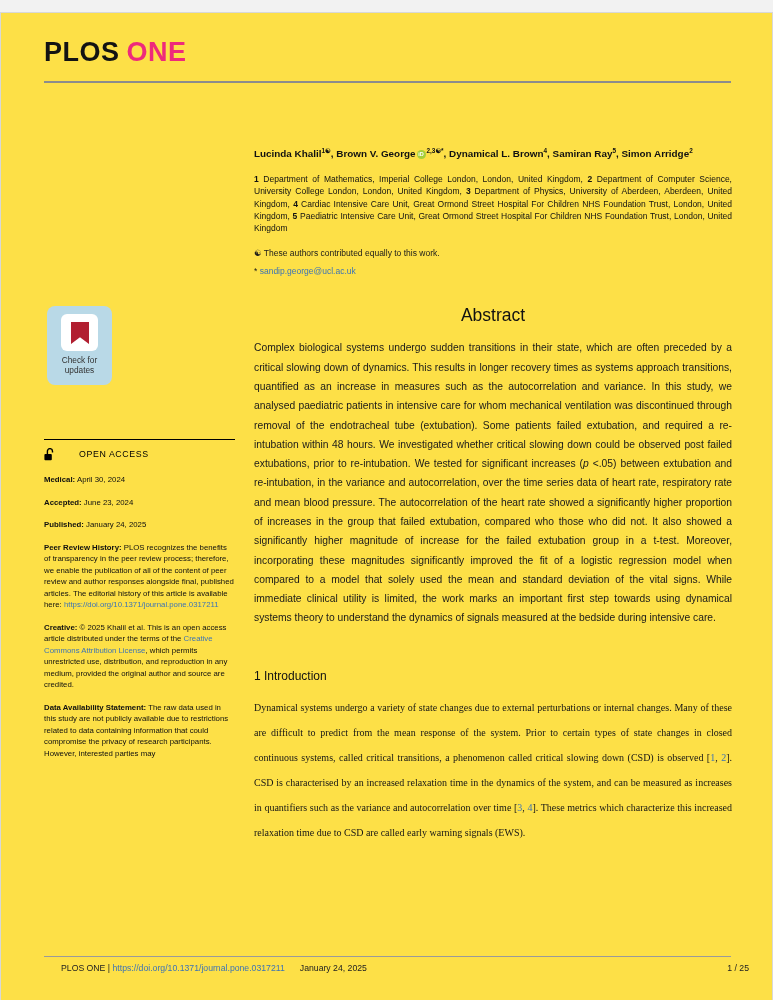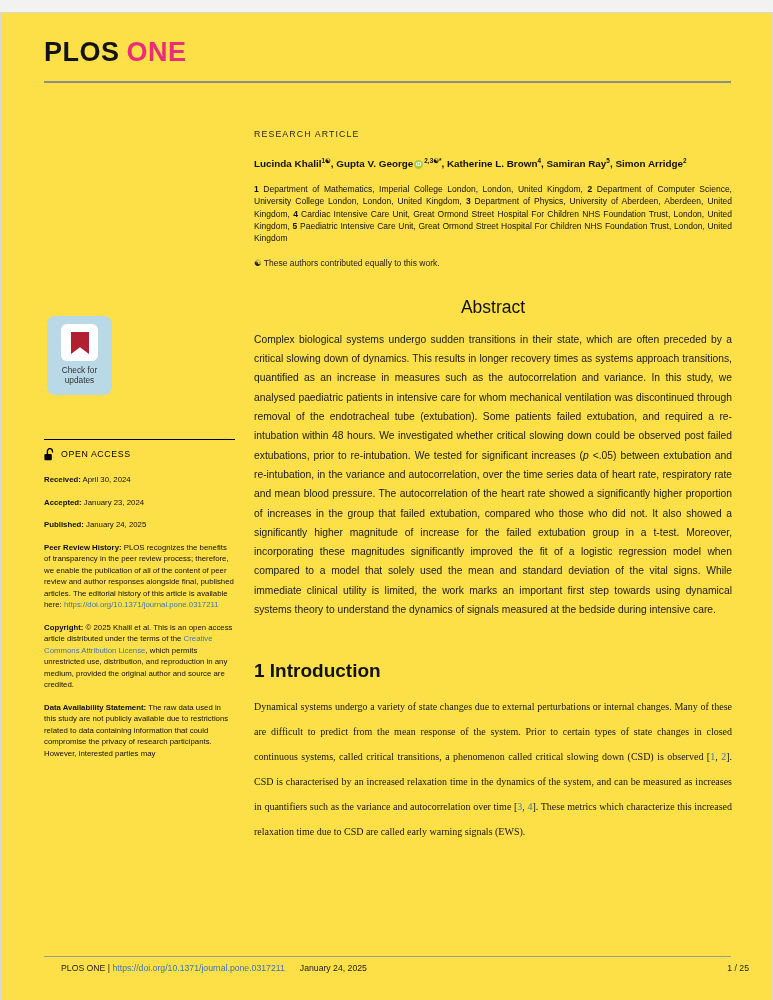--- a/index.html
+++ b/index.html
@@ -5,45 +5,45 @@
   html,body{margin:0;padding:0;background:#f2f2f2;}
   body{font-family:"Liberation Sans",sans-serif;}
   .page{position:relative;width:773px;height:1000px;margin:12px auto;background:#fde047;border:1px solid #d8d8d8;box-sizing:border-box;overflow:hidden;color:#1a1a1a;}
 
   
   .logo{position:absolute;left:43px;top:24px;font-size:27px;font-weight:bold;letter-spacing:.5px;color:#131313;}
   .logo .one{color:#ee2a7b;margin-left:7px;}
   .rule-top{position:absolute;left:43px;top:68px;width:687px;height:2px;background:#8c8c8c;}
 
   
-  .badge{position:absolute;left:46px;top:303px;width:65px;height:79px;background:#b9d9e7;border-radius:8px;text-align:center;cursor:pointer;}
+  .badge{position:absolute;left:46px;top:293px;width:65px;height:79px;background:#b9d9e7;border-radius:8px;text-align:center;cursor:pointer;}
   .badge .mark{width:37px;height:37px;background:#fff;border-radius:6px;margin:8px auto 5px;display:flex;align-items:center;justify-content:center;}
   .badge .btxt{font-size:8.3px;line-height:9.6px;color:#333;}
 
   
   .sb{position:absolute;left:43px;top:426px;width:191px;font-size:7.8px;line-height:11.5px;color:#0f0f0f;}
   .oa-rule{border-top:1.4px solid #000;}
-  .oa{display:flex;align-items:center;gap:6px;margin:8px 0 13px;font-size:8.8px;letter-spacing:.6px;color:#000;}
+  .oa{display:flex;align-items:center;gap:24px;margin:8px 0 13px;font-size:8.8px;letter-spacing:.6px;color:#000;}
   .sb p{margin:0 0 11px;overflow-wrap:break-word;}
   .sb b{font-weight:bold;}
   a{color:#3d74b5;text-decoration:none;}
 
   
   .main{position:absolute;left:253px;top:116px;width:478px;}
   .kicker{font-size:8.8px;letter-spacing:1.1px;color:#262626;}
   .title{font-size:20.5px;line-height:27.5px;margin-top:10px;color:#161616;font-weight:400;}
   .authors{margin-top:15px;font-size:9.9px;font-weight:bold;line-height:14.5px;color:#111;}
   .authors sup{font-size:6.4px;}
   .orcid{display:inline-block;width:9px;height:9px;border-radius:50%;background:#a6ce39;color:#fff;font-size:5.5px;line-height:9px;text-align:center;font-weight:bold;vertical-align:1px;margin:0 1px;}
   .affil{margin-top:11px;font-size:8.5px;line-height:12.4px;text-align:justify;color:#111;}
   .contrib{margin-top:13px;font-size:8.5px;}
   .email{margin-top:5px;font-size:8.5px;}
   .abs-h{margin-top:29px;font-size:17.5px;font-weight:400;color:#111;}
   .abs{margin-top:12px;font-size:10.3px;line-height:19.3px;text-align:justify;color:#191919;}
-  .intro-h{margin-top:41px;font-size:19px;font-weight:bold;color:#111;}
+  .intro-h{margin-top:41px;font-size:12px;font-weight:normal;color:#111;}
   .intro{margin-top:12px;font-family:"Liberation Serif",serif;font-size:10px;line-height:25px;text-align:justify;color:#151515;}
   .ref{color:#3d74b5;}
 
   
   .rule-bottom{position:absolute;left:43px;top:943px;width:687px;height:1px;background:#9a9a9a;}
   .footer{position:absolute;left:60px;top:950px;width:688px;display:flex;justify-content:space-between;font-size:8.7px;color:#222;}
   .footer .date{margin-left:15px;color:#222;}
 </style>
 </head>
 <body>
@@ -64,36 +64,36 @@
 
   <aside class="sb">
     <div class="oa-rule"></div>
     <div class="oa">
       <svg width="11" height="13" viewBox="0 0 11 13">
           <path d="M3.4 6 V3.2 A2.55 2.55 0 0 1 8.5 3.2 V4.6" fill="none" stroke="#000" stroke-width="1.4"></path>
           <rect x="0.4" y="6" width="7.4" height="6.2" rx="0.9" fill="#000"></rect>
         </svg>
       <span>OPEN ACCESS</span>
     </div>
-    <p><b>Received:</b><span> April 30, 2024</span></p>
-    <p><b>Accepted:</b><span> January 23, 2024</span></p>
+    <p><b>Medical:</b><span> April 30, 2024</span></p>
+    <p><b>Accepted:</b><span> June 23, 2024</span></p>
     <p><b>Published:</b><span> January 24, 2025</span></p>
     <p><b>Peer Review History:</b><span> PLOS recognizes the benefits of transparency in the peer review process; therefore, we enable the publication of all of the content of peer review and author responses alongside final, published articles. The editorial history of this article is available here: </span><a href="#">https://doi.org/10.1371/journal.pone.0317211</a></p>
-    <p><b>Copyright:</b><span> © 2025 Khalil et al. This is an open access article distributed under the terms of the </span><a href="#">Creative Commons Attribution License</a><span>, which permits unrestricted use, distribution, and reproduction in any medium, provided the original author and source are credited.</span></p>
+    <p><b>Creative:</b><span> © 2025 Khalil et al. This is an open access article distributed under the terms of the </span><a href="#">Creative Commons Attribution License</a><span>, which permits unrestricted use, distribution, and reproduction in any medium, provided the original author and source are credited.</span></p>
     <p><b>Data Availability Statement:</b><span> The raw data used in this study are not publicly available due to restrictions related to data containing information that could compromise the privacy of research participants. However, interested parties may</span></p>
   </aside>
 
   <main class="main">
-    <div class="kicker">RESEARCH ARTICLE</div>
 
-    <p class="authors"><span>Lucinda Khalil</span><sup>1☯</sup><span>, </span><span>Gupta V. George</span><span class="orcid">iD</span><sup>2,3☯*</sup><span>, </span><span>Katherine L. Brown</span><sup>4</sup><span>, </span><span>Samiran Ray</span><sup>5</sup><span>, </span><span>Simon Arridge</span><sup>2</sup></p>
+    <p class="authors"><span>Lucinda Khalil</span><sup>1☯</sup><span>, </span><span>Brown V. George</span><span class="orcid">iD</span><sup>2,3☯*</sup><span>, </span><span>Dynamical L. Brown</span><sup>4</sup><span>, </span><span>Samiran Ray</span><sup>5</sup><span>, </span><span>Simon Arridge</span><sup>2</sup></p>
 
     <p class="affil"><b>1</b> <span>Department of Mathematics, Imperial College London, London, United Kingdom,</span> <b>2</b> <span>Department of Computer Science, University College London, London, United Kingdom,</span> <b>3</b> <span>Department of Physics, University of Aberdeen, Aberdeen, United Kingdom,</span> <b>4</b> <span>Cardiac Intensive Care Unit, Great Ormond Street Hospital For Children NHS Foundation Trust, London, United Kingdom,</span> <b>5</b> <span>Paediatric Intensive Care Unit, Great Ormond Street Hospital For Children NHS Foundation Trust, London, United Kingdom</span></p>
 
     <p class="contrib"><span>☯</span><span> These authors contributed equally to this work.</span></p>
+    <p class="email"><span>*</span> <a href="#">sandip.george@ucl.ac.uk</a></p>
 
     <h2 class="abs-h" style="margin:29px 0 0;text-align:center;">Abstract</h2>
     <p class="abs"><span>Complex biological systems undergo sudden transitions in their state, which are often preceded by a critical slowing down of dynamics. This results in longer recovery times as systems approach transitions, quantified as an increase in measures such as the autocorrelation and variance. In this study, we analysed paediatric patients in intensive care for whom mechanical ventilation was discontinued through removal of the endotracheal tube (extubation). Some patients failed extubation, and required a re-intubation within 48 hours. We investigated whether critical slowing down could be observed post failed extubations, prior to re-intubation. We tested for significant increases (</span><i>p</i><span> &lt;.05) between extubation and re-intubation, in the variance and autocorrelation, over the time series data of heart rate, respiratory rate and mean blood pressure. The autocorrelation of the heart rate showed a significantly higher proportion of increases in the group that failed extubation, compared who those who did not. It also showed a significantly higher magnitude of increase for the failed extubation group in a t-test. Moreover, incorporating these magnitudes significantly improved the fit of a logistic regression model when compared to a model that solely used the mean and standard deviation of the vital signs. While immediate clinical utility is limited, the work marks an important first step towards using dynamical systems theory to understand the dynamics of signals measured at the bedside during intensive care.</span></p>
 
     <h2 class="intro-h" style="margin:41px 0 0;">1 Introduction</h2>
     <p class="intro"><span>Dynamical systems undergo a variety of state changes due to external perturbations or internal changes. Many of these are difficult to predict from the mean response of the system. Prior to certain types of state changes in closed continuous systems, called critical transitions, a phenomenon called critical slowing down (CSD) is observed [</span><a href="#" class="ref">1</a><span>, </span><a href="#" class="ref">2</a><span>]. CSD is characterised by an increased relaxation time in the dynamics of the system, and can be measured as increases in quantifiers such as the variance and autocorrelation over time [</span><a href="#" class="ref">3</a><span>, </span><a href="#" class="ref">4</a><span>]. These metrics which characterize this increased relaxation time due to CSD are called early warning signals (EWS).</span></p>
   </main>
 
   <div class="rule-bottom"></div>
   <footer class="footer">

